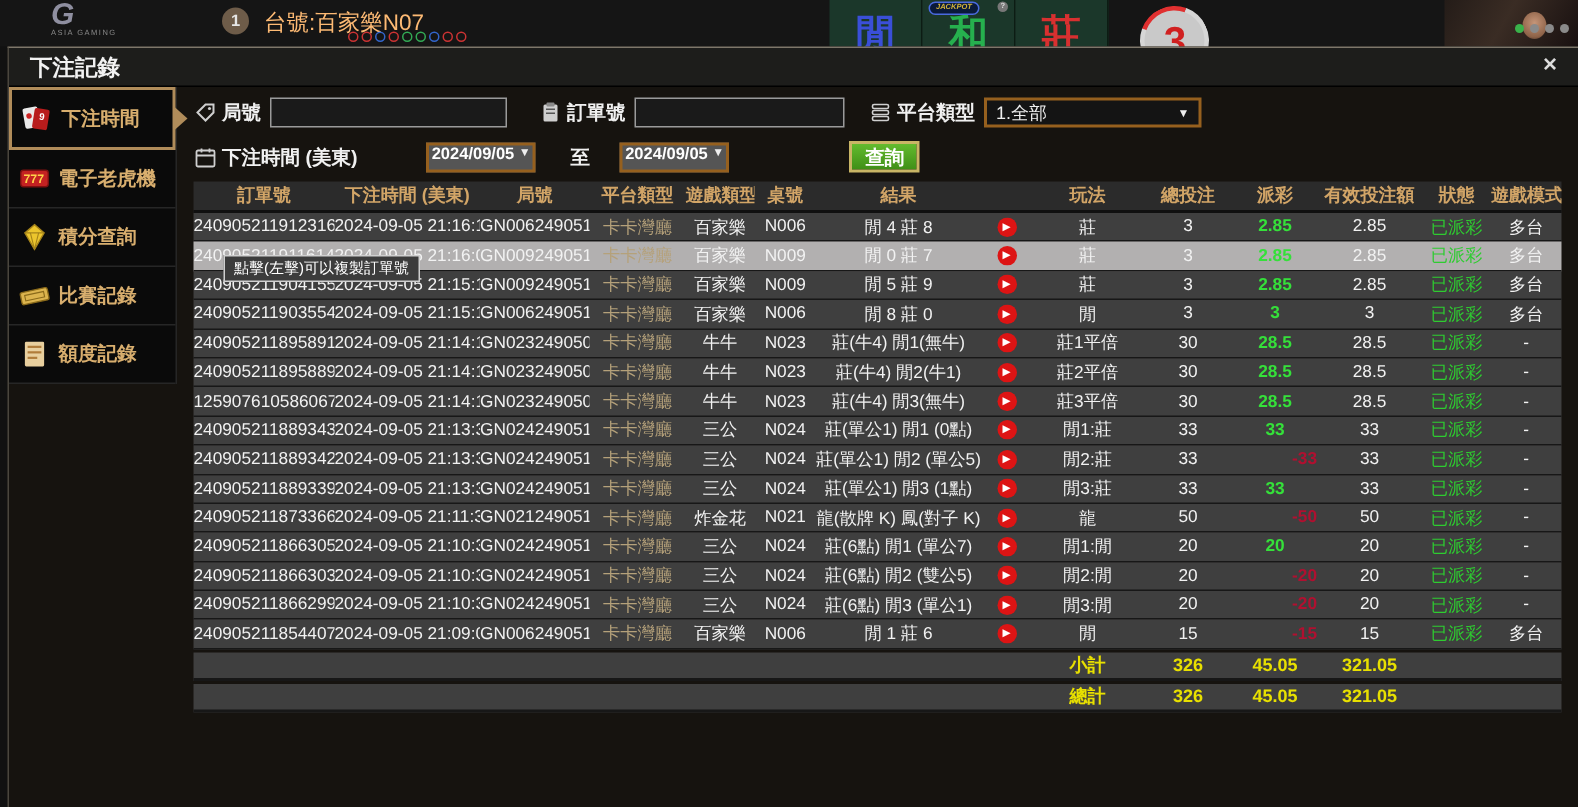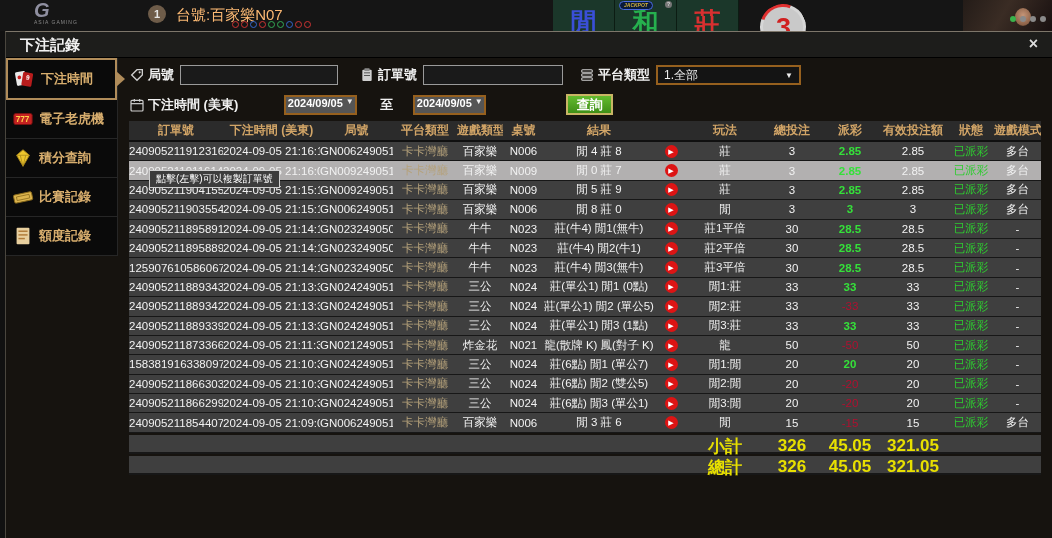--- a/index.html
+++ b/index.html
@@ -73,27 +73,27 @@
   .btable { position:absolute; left:123px; top:89px; width:912px; }
   .grid { display:grid; grid-template-columns:94px 97px 73px 64px 46px 41px 110px 34px 74px 60px 56px 70px 46px 47px;
     align-items:center; }
   .thead { height:21px; background:#2b2b2b; border-bottom:2px solid #101010; }
   .thead .hc { text-align:center; font-size:12px; font-weight:bold; color:#d2a567; white-space:nowrap; overflow:hidden; }
   .trow { height:19.4px; background:#3f3f3f; border-bottom:1px solid #171717; }
   .trow.hl { background:#b2b0b0; }
   .trow > div { text-align:center; font-size:11.5px; color:#f2f2f2; white-space:nowrap; overflow:hidden; }
   .c-platform { color:#b5a17a !important; }
   .c-payout.pos { color:#35e03a !important; font-weight:bold; }
-  .c-payout.neg { color:#b01030 !important; font-weight:normal; }
+  .c-payout.neg { color:#b01030 !important; font-weight:bold;text-align:right; }
   .c-status { color:#2ecc30 !important; }
   .playwrap { display:flex; justify-content:center; }
   .play-btn { width:13px; height:13px; border-radius:50%; background:#dd1414; color:#fff; font-size:7px;
     line-height:13px; text-align:center; cursor:pointer; }
   .sumrow { height:19px; background:#3f3f3f; border-bottom:2px solid #171717; margin-top:2px; }
-  .sumrow > div { text-align:center; font-size:17px; font-weight:bold; color:#e8e000; white-space:nowrap; }
+  .sumrow > div { text-align:center; font-size:12px; font-weight:bold; color:#e8e000; white-space:nowrap; }
 
   
   .tooltip { position:absolute; left:20px; top:49px; background:#3c3c3c; border:1px solid #cfcfcf;
     color:#fff; font-size:10px; padding:1px 6px; white-space:nowrap; z-index:5; }
 </style>
 </head>
 <body>
 
 <div id="stage">
 
@@ -461,21 +461,21 @@
             </div>
     <div class="c-play">龍</div>
     <div class="c-bet">50</div>
     <div class="c-payout neg">-50</div>
     <div class="c-valid">50</div>
     <div class="c-status">已派彩</div>
     <div class="c-mode">-</div>
   </div>
 
   <div class="grid trow">
-    <div class="c-order">158381916338097</div>
+    <div class="c-order">240905211866305</div>
     <div class="c-time">2024-09-05 21:10:35</div>
     <div class="c-round">GN02424905128</div>
     <div class="c-platform">卡卡灣廳</div>
     <div class="c-game">三公</div>
     <div class="c-table">N024</div>
     <div class="c-result">莊(6點) 閒1 (單公7)</div>
     <div class="playwrap">
               <span class="play-btn">▶</span>
             </div>
     <div class="c-play">閒1:閒</div>
@@ -524,21 +524,21 @@
     <div class="c-mode">-</div>
   </div>
 
   <div class="grid trow">
     <div class="c-order">240905211854407</div>
     <div class="c-time">2024-09-05 21:09:06</div>
     <div class="c-round">GN006249051IW</div>
     <div class="c-platform">卡卡灣廳</div>
     <div class="c-game">百家樂</div>
     <div class="c-table">N006</div>
-    <div class="c-result">閒 3 莊 6</div>
+    <div class="c-result">閒 1 莊 6</div>
     <div class="playwrap">
               <span class="play-btn">▶</span>
             </div>
     <div class="c-play">閒</div>
     <div class="c-bet">15</div>
     <div class="c-payout neg">-15</div>
     <div class="c-valid">15</div>
     <div class="c-status">已派彩</div>
     <div class="c-mode">多台</div>
   </div>

